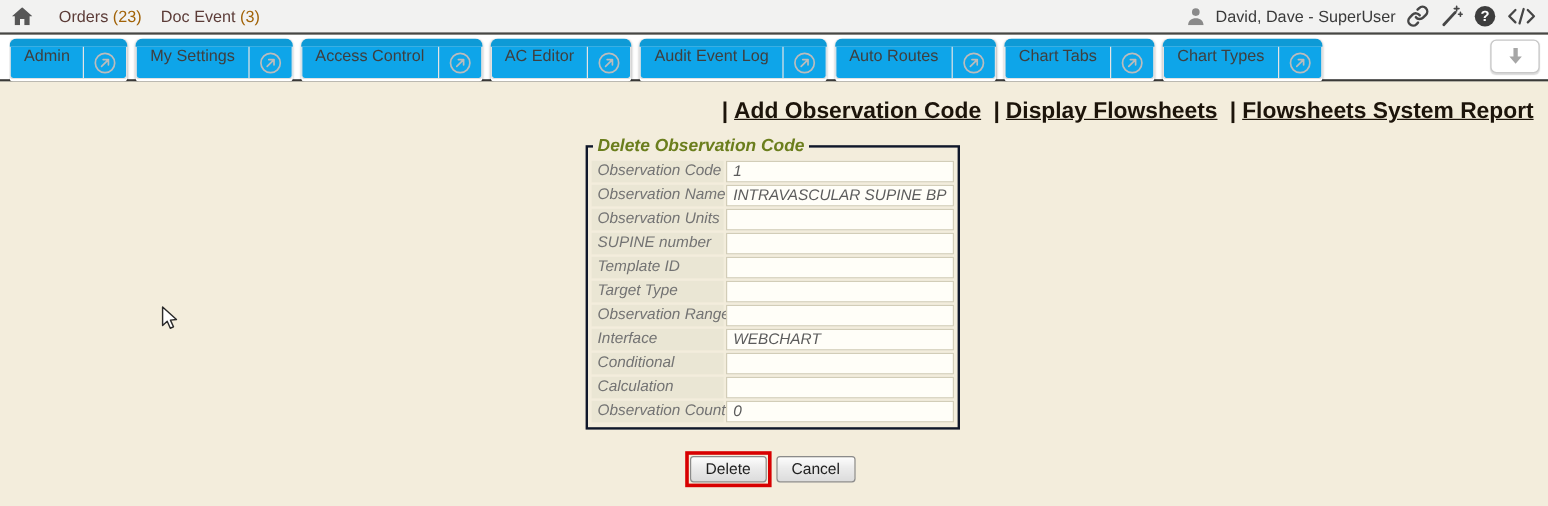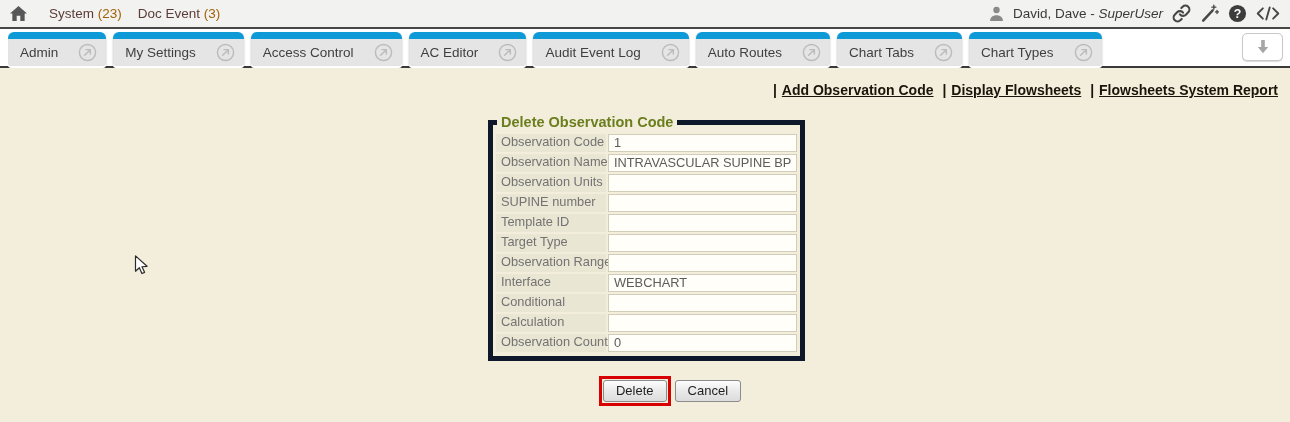--- a/index.html
+++ b/index.html
@@ -7,76 +7,76 @@
     font-family:"Liberation Sans", sans-serif; background:#f3eddc; }
 
   
   .topbar { height:29px; background:#f2f2f1; border-bottom:2px solid #474744;
     display:flex; align-items:center; padding:0 10px; }
   .home-btn { display:flex; align-items:center; cursor:pointer; }
   .tb-link { font-size:13.5px; color:#5c3c38; margin-left:22px; cursor:pointer; white-space:nowrap; }
   .tb-count { color:#a16207; }
   .topbar-right { margin-left:auto; display:flex; align-items:center; gap:9px; }
   .user-name { font-size:13.5px; color:#3a3a3a; white-space:nowrap; }
-  .user-role { font-style:italic; }
+  .user-role { }
   .tb-icon { display:flex; align-items:center; cursor:pointer; }
 
   
   .tabbar { height:39px; background:#ffffff; border-bottom:2px solid #3a3a38; position:relative; }
   .tabs-scroller { position:absolute; left:8px; top:3px; width:1232px; height:36px;
     display:flex; gap:7px; overflow:hidden; }
   .tab { flex-shrink:0; display:flex; flex-direction:column; cursor:pointer;
     border-radius:6px 6px 3px 3px; box-shadow:0 1px 2px rgba(0,0,0,0.28); background:#fff; }
   .tab-top { height:7px; background:#0e9ad6; border-radius:6px 6px 0 0; }
-  .tab-body { height:27px; display:flex; align-items:center; background:#e5e5e5;
+  .tab-body { height:27px; display:flex; background:#0ea5e9;
     border:1px solid #e2e2e2; border-top:none; border-radius:0 0 3px 3px; }
   .tab-label { padding:0 11px; font-size:13.5px; color:#3f3f3f; white-space:nowrap; }
   .tab-div { width:1px; align-self:stretch; background:#e4e4e4; }
   .tab-ic { width:35px; display:flex; justify-content:center; align-items:center; }
   .overflow-btn { position:absolute; right:7px; top:4px; width:41px; height:28px;
     background:#fff; border:1px solid #c8c8c8; border-radius:5px;
     display:flex; align-items:center; justify-content:center; cursor:pointer;
     box-shadow:0 1px 1px rgba(0,0,0,0.15); }
 
   
   .content { position:relative; height:352px; background:#f3eddc; }
-  .links-row { position:absolute; top:14px; right:12px; font-size:14px;
+  .links-row { position:absolute; top:14px; right:12px; font-size:19px;
     font-weight:bold; color:#1c140a; white-space:nowrap; }
   .links-row a { color:#1c140a; text-decoration:underline; cursor:pointer; }
   .link-sep { margin:0 5px; }
 
   .panel { position:absolute; left:488px; top:46px; width:308px; }
-  fieldset { border:5px solid #0f172a; padding:2px 3px 4px 3px; }
+  fieldset { border:2px solid #0f172a; padding:2px 3px 4px 3px;font-style:italic; }
   legend { color:#6b7e1d; font-weight:bold; font-size:14.5px; padding:0 4px; margin-left:1px; }
   .frow { display:flex; margin-top:2px; }
   .flabel { width:110px; flex-shrink:0; background:#eae6d4; padding:1px 5px;
     font-size:12.8px; line-height:14px; color:#737373; white-space:nowrap; }
   .fvalue { flex:1; background:#fffef8; border:1px solid #d2cdb8; margin-left:2px;
     padding:1px 5px; font-size:12.8px; line-height:14px; color:#5c5c5c;
     min-height:18px; white-space:nowrap; overflow:hidden; cursor:text; }
 
-  .buttons-row { position:absolute; left:516px; top:308px; width:308px;
+  .buttons-row { position:absolute; left:488px; top:308px; width:308px;
     display:flex; justify-content:center; align-items:center; gap:4px; }
   .btn { font-family:inherit; font-size:13px; color:#1f1f1f; cursor:pointer;
     background:linear-gradient(#fdfdfd, #ebebeb 45%, #dcdcdc);
     border:1px solid #8b8b8b; border-radius:3px; padding:2px 12px; line-height:16px; }
   .red-box { border:3px solid #d80000; padding:1px; display:inline-flex; }
 
   .cursor { position:absolute; left:130px; top:186px; pointer-events:none; }
 </style>
 </head>
 <body>
 
 <div class="topbar">
   <span class="home-btn">
     <svg viewBox="0 0 16 14" width="17" height="15">
         <path d="M8 0L0 7h2.2v7h4.1V9.2h3.4V14h4.1V7H16z" fill="#575757"></path>
       </svg>
   </span>
-  <span class="tb-link"><span>System</span> <span class="tb-count">(23)</span></span>
+  <span class="tb-link"><span>Orders</span> <span class="tb-count">(23)</span></span>
   <span class="tb-link" style="margin-left:16px"><span>Doc Event</span> <span class="tb-count">(3)</span></span>
 
   <div class="topbar-right">
     <span class="tb-icon">
       <svg viewBox="0 0 14 14" width="15" height="15">
           <circle cx="7" cy="3.8" r="3" fill="#8a8a8a"></circle>
           <path d="M1 14c0-3.4 2.7-5.4 6-5.4s6 2 6 5.4z" fill="#8a8a8a"></path>
         </svg>
     </span>
     <span class="user-name"><span>David, Dave -</span> <span class="user-role">SuperUser</span></span>

